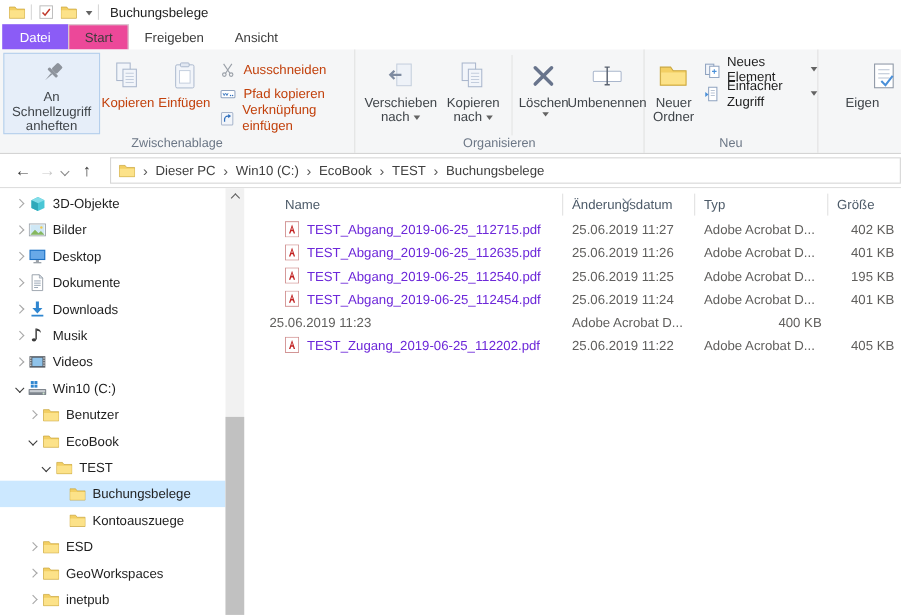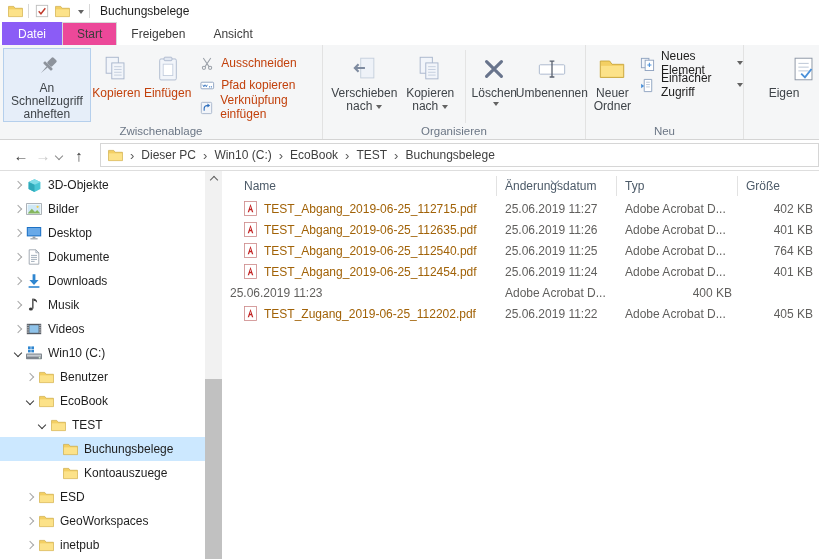--- a/index.html
+++ b/index.html
@@ -45,21 +45,21 @@
   .chev{display:inline-block;width:5px;height:5px;border-right:1.4px solid currentColor;border-bottom:1.4px solid currentColor;}
   .chev-down{transform:rotate(45deg);}
   .chev-right{transform:rotate(-45deg);}
   .chev-up{transform:rotate(-135deg);}
   .histchev{color:#8a8a8a;margin:0 6px 0 2px;}
   .addrbox{flex:1;height:22px;border:1px solid #d6d6d6;background:#fff;display:flex;align-items:center;margin-left:10px;padding-left:4px;}
   .crumb-sep{color:#5a5a5a;padding:0 5px;font-size:13px;}
   .crumb{color:#3f3f3f;padding:0 2px;}
 
   
-  .main{display:flex;height:388px;}
+  .main{display:flex;height:388px;gap:15px;}
 
   
   .sidebar{width:222px;position:relative;box-sizing:border-box;padding-top:2px;flex:none;}
   .tree{width:205px;}
   .tree-item{height:24px;display:flex;align-items:center;}
   .tree-item.selected{background:#cce8ff;}
   .tw{width:12px;display:flex;align-items:center;justify-content:center;flex:none;}
   .tw .chev{color:#a8a8a8;}
   .tw.expanded .chev{color:#3b3b3b;}
   .ticon{width:20px;display:flex;align-items:center;justify-content:center;flex:none;}
@@ -70,21 +70,21 @@
   .sb-thumb{position:absolute;top:208px;left:0;width:17px;height:180px;background:#c1c1c1;}
 
   
   .filearea{flex:1;position:relative;overflow:hidden;}
   .fheader{display:grid;grid-template-columns:275px 120px 121px auto;margin-top:3px;height:24px;align-items:center;color:#4c5a68;}
   .hcell{height:20px;display:flex;align-items:center;border-right:1px solid #e2e2e2;padding-left:8px;box-sizing:border-box;}
   .hcell.first{padding-left:22px;}
   .hcell.last{border-right:none;}
   .sortchev{position:absolute;top:2px;left:330px;color:#7a8694;}
   .frow{display:grid;grid-template-columns:275px 120px 121px auto;height:21px;align-items:center;}
-  .fc-name{display:flex;align-items:center;padding-left:22px;color:#a16207;white-space:nowrap;}
+  .fc-name{display:flex;align-items:center;padding-left:22px;color:#6d28d9;white-space:nowrap;}
   .fc-name .picon{margin-right:7px;display:flex;}
   .fc-date,.fc-type{padding-left:8px;color:#605f5d;white-space:nowrap;}
   .fc-size{text-align:right;padding-right:6px;color:#605f5d;white-space:nowrap;}
 
   svg{display:block;}
 </style>
 </head>
 <body>
 
 <svg width="0" height="0" style="position:absolute">
@@ -655,21 +655,21 @@
         <span class="fc-name">
             <span class="picon">
               <svg width="13" height="15">
                 <use href="#i-pdf"></use>
               </svg>
             </span>
             <span>TEST_Abgang_2019-06-25_112540.pdf</span>
           </span>
         <span class="fc-date">25.06.2019 11:25</span>
         <span class="fc-type">Adobe Acrobat D...</span>
-        <span class="fc-size">764 KB</span>
+        <span class="fc-size">195 KB</span>
       </div>
       <div class="frow">
         <span class="fc-name">
             <span class="picon">
               <svg width="13" height="15">
                 <use href="#i-pdf"></use>
               </svg>
             </span>
             <span>TEST_Abgang_2019-06-25_112454.pdf</span>
           </span>

